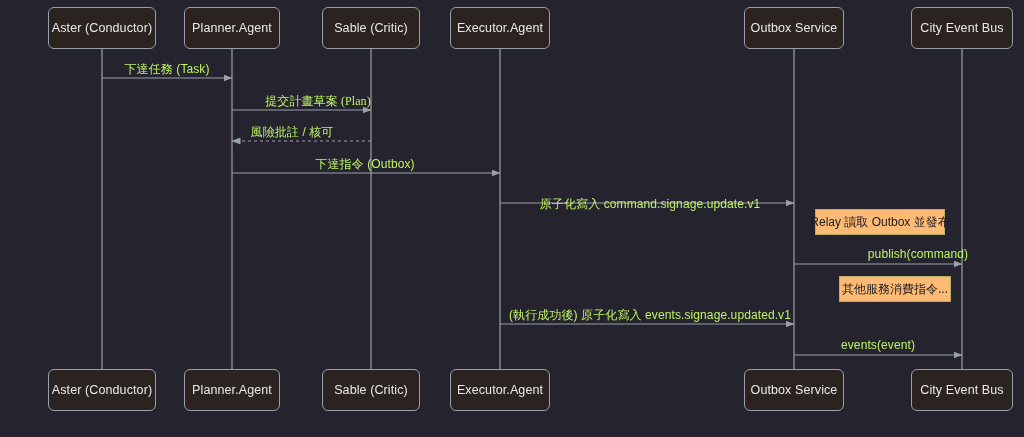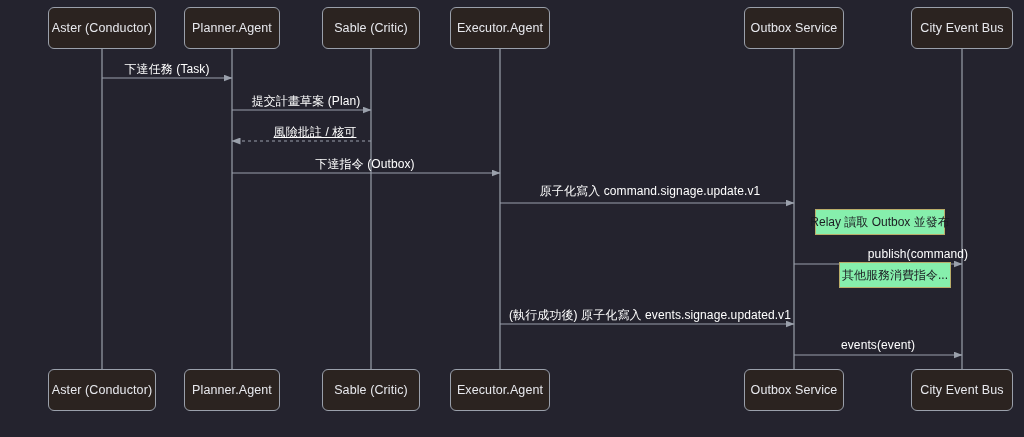--- a/index.html
+++ b/index.html
@@ -38,31 +38,31 @@
     justify-content: center;
     color: #e8e9ee;
     font-size: 12.5px;
     letter-spacing: 0.1px;
     white-space: nowrap;
     text-align: center;
     height: 42px;
   }
   .msg-label {
     position: absolute;
-    color: #ffffff;
+    color: #bef264;
     font-size: 12px;
     white-space: nowrap;
     transform: translateX(-50%);
     text-align: left;
     letter-spacing: 0.1px;
   }
   .note-box {
     position: absolute;
     box-sizing: border-box;
-    background: #86efac;
+    background: #fdba74;
     border: 1px solid #b9ad6a;
     color: #1c1c22;
     font-size: 12px;
     white-space: nowrap;
     display: flex;
     align-items: center;
     justify-content: center;
     padding: 0 28px;
     height: 26px;
     transform: translateX(-50%);
@@ -134,26 +134,26 @@
       </div>
       <div class="actor-box" style="left: 726px; width: 100px; top: 369px;">
         <span>Outbox Service</span>
       </div>
       <div class="actor-box" style="left: 893px; width: 102px; top: 369px;">
         <span>City Event Bus</span>
       </div>
     </div>
   <div id="labels-layer">
       <div class="msg-label" style="left: 149px; top: 61px;">下達任務 (Task)</div>
-      <div class="msg-label" style="left: 288px; top: 93px;">提交計畫草案 (Plan)</div>
-      <div class="msg-label" style="left: 297px; top: 124px; text-decoration: underline;">風險批註 / 核可</div>
+      <div class="msg-label" style="left: 300px; top: 93px; font-family: Liberation Serif, serif;">提交計畫草案 (Plan)</div>
+      <div class="msg-label" style="left: 274px; top: 124px;">風險批註 / 核可</div>
       <div class="msg-label" style="left: 347px; top: 156px;">下達指令 (Outbox)</div>
-      <div class="msg-label" style="left: 632px; top: 183px;">原子化寫入 command.signage.update.v1</div>
+      <div class="msg-label" style="left: 632px; top: 196px;">原子化寫入 command.signage.update.v1</div>
       <div class="msg-label" style="left: 900px; top: 247px;">publish(command)</div>
       <div class="msg-label" style="left: 632px; top: 307px;">(執行成功後) 原子化寫入 events.signage.updated.v1</div>
       <div class="msg-label" style="left: 860px; top: 338px;">events(event)</div>
     </div>
   <div id="notes-layer">
       <div class="note-box" style="left: 862px; top: 209px; width: 130px;">Relay 讀取 Outbox 並發布</div>
-      <div class="note-box" style="left: 877px; top: 262px; width: 112px;">其他服務消費指令...</div>
+      <div class="note-box" style="left: 877px; top: 276px; width: 112px;">其他服務消費指令...</div>
     </div>
 
 </div>
 
 </body></html>

